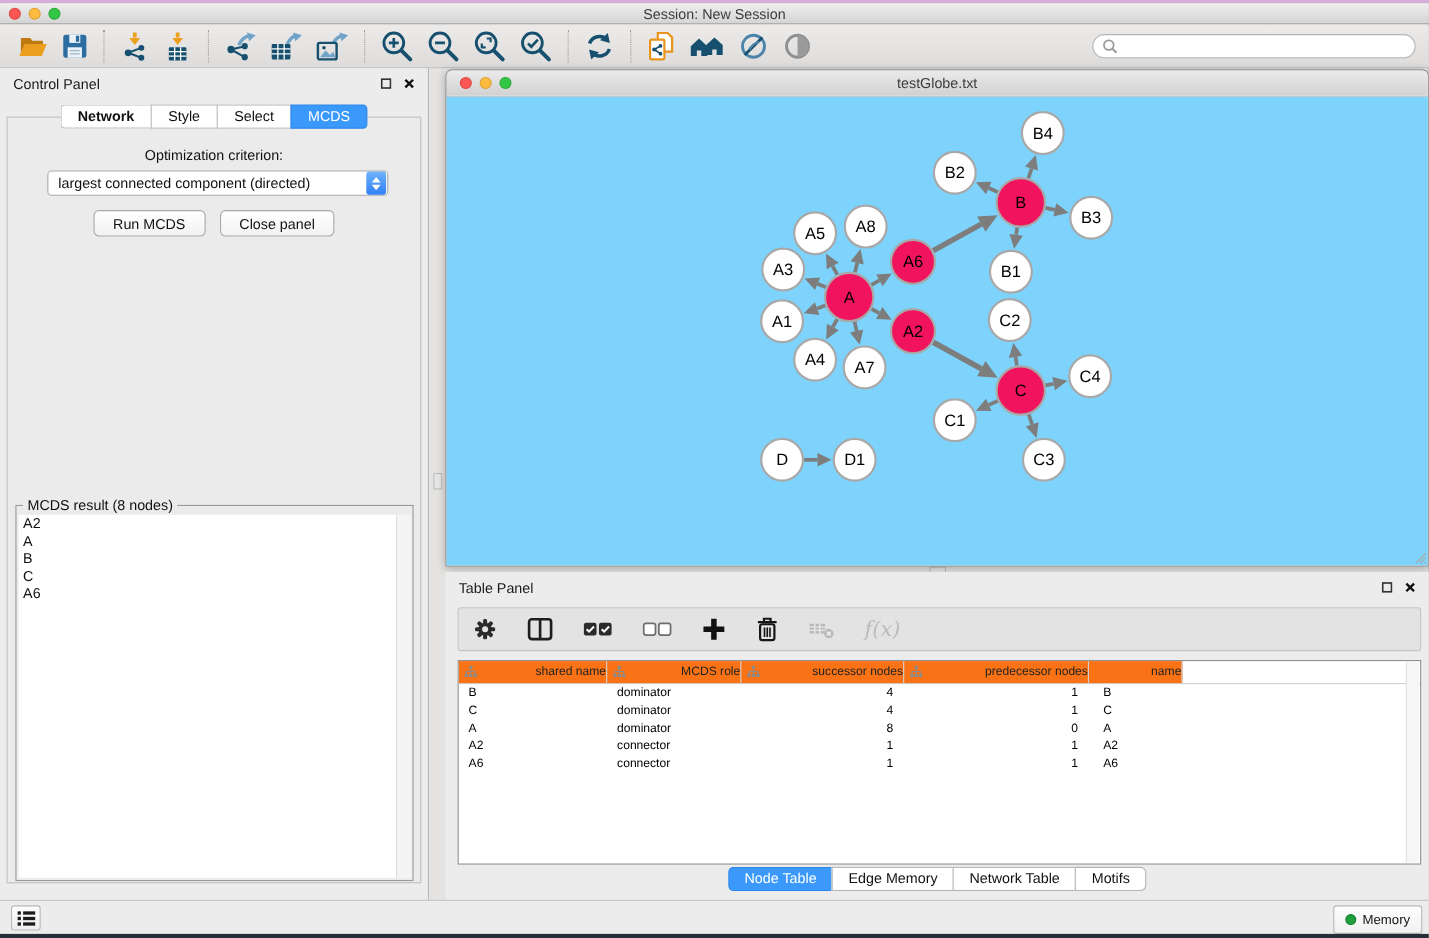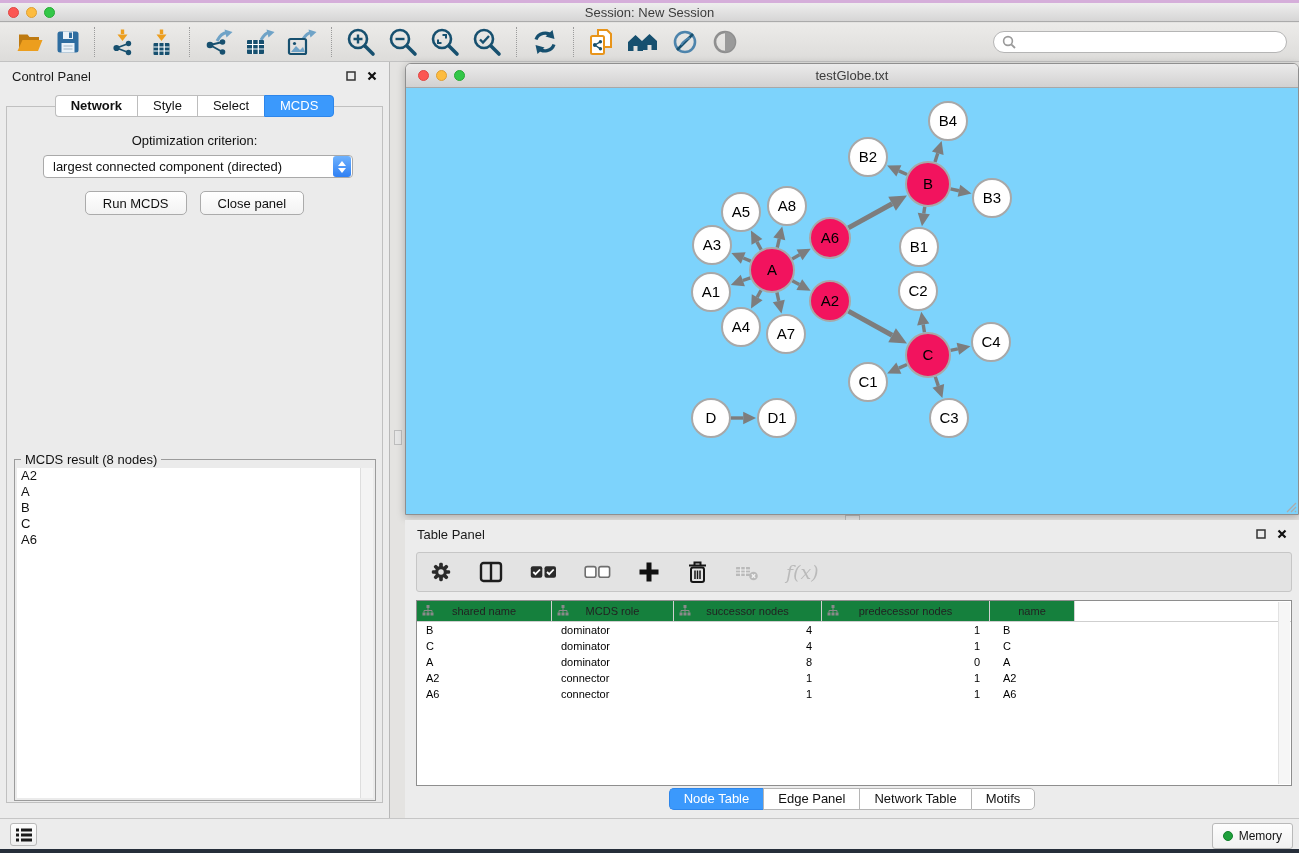--- a/index.html
+++ b/index.html
@@ -75,22 +75,22 @@
     border:1px solid #BDBDBD; cursor:row-resize; }
   
   .tpanel { position:absolute; left:405px; top:520px; width:894px; height:298px; background:#ECECEC; }
   .ttoolbar { position:absolute; left:11px; top:32px; right:7px; height:40px; background:#E3E3E3;
     border:1px solid #C6C6C6; border-radius:3px; display:flex; align-items:center; padding:0 13px; gap:27px; }
   .disabled { opacity:.55; }
   .fx { font-family:"DejaVu Serif",serif; font-style:italic; font-size:19px; color:#9a9a9a; line-height:20px; }
   .ttable { position:absolute; left:11px; top:80px; right:7px; height:186px; background:#fff;
     border:1px solid #8E8E8E; overflow:hidden; }
   .thead { display:flex; height:21px; border-bottom:1px solid #CFCFCF; }
-  .th { position:relative; background:#15803d; border-right:1px solid #D0D0D0; font-size:11px; color:#222;
-    line-height:20px; text-align:center; cursor:pointer; }
+  .th { position:relative; background:#f97316; border-right:1px solid #D0D0D0; font-size:11px; color:#222;
+    line-height:20px; text-align:right; cursor:pointer; }
   .th .colicon { position:absolute; left:5px; top:4px; }
   .c0 { width:135px; } .c1 { width:122px; } .c2 { width:148px; } .c3 { width:168px; } .c4 { width:85px; }
   .trow { display:flex; height:16px; cursor:default; }
   .tc { font-size:11px; color:#000; line-height:16px; }
   .tc.c0, .tc.c1 { padding-left:9px; }
   .tc.c2, .tc.c3 { text-align:right; padding-right:10px; }
   .tc.c4 { padding-left:13px; }
   .tscroll { position:absolute; right:1px; top:1px; bottom:1px; width:12px; background:#F6F6F6; border-left:1px solid #E2E2E2; }
   .btabs { position:absolute; left:0; right:0; bottom:8px; display:flex; justify-content:center; }
   .btab { height:22px; line-height:20px; padding:0 14px; background:#fff; border:1px solid #B5B5B5;
@@ -550,21 +550,21 @@
             <div class="tc c1">connector</div>
             <div class="tc c2">1</div>
             <div class="tc c3">1</div>
             <div class="tc c4">A6</div>
           </div>
         </div>
       <div class="tscroll"></div>
     </div>
     <div class="btabs">
       <div class="btab active">Node Table</div>
-      <div class="btab">Edge Panel</div>
+      <div class="btab">Edge Memory</div>
       <div class="btab">Network Table</div>
       <div class="btab">Motifs</div>
     </div>
   </div>
 
   <div class="statusbar">
     <div class="sbtn">
       <svg width="18" height="16" viewBox="0 0 18 16">
         <g fill="#1A1A1A">
           <rect x="1" y="1.5" width="3" height="3"></rect>

